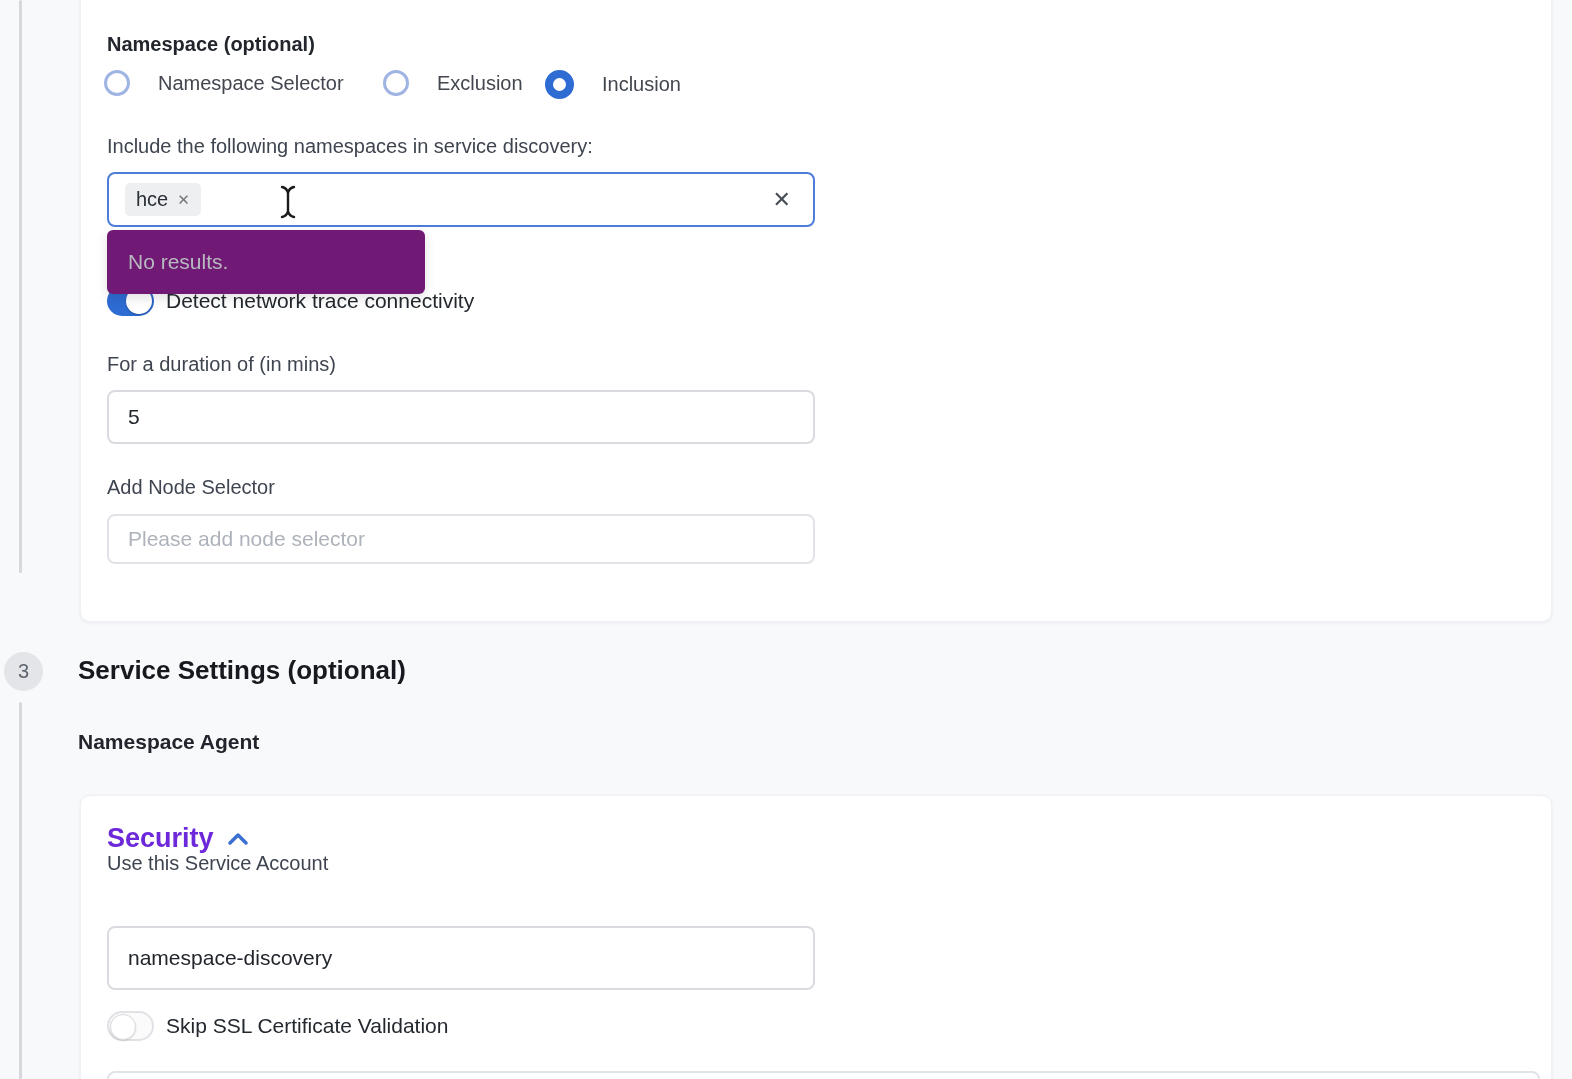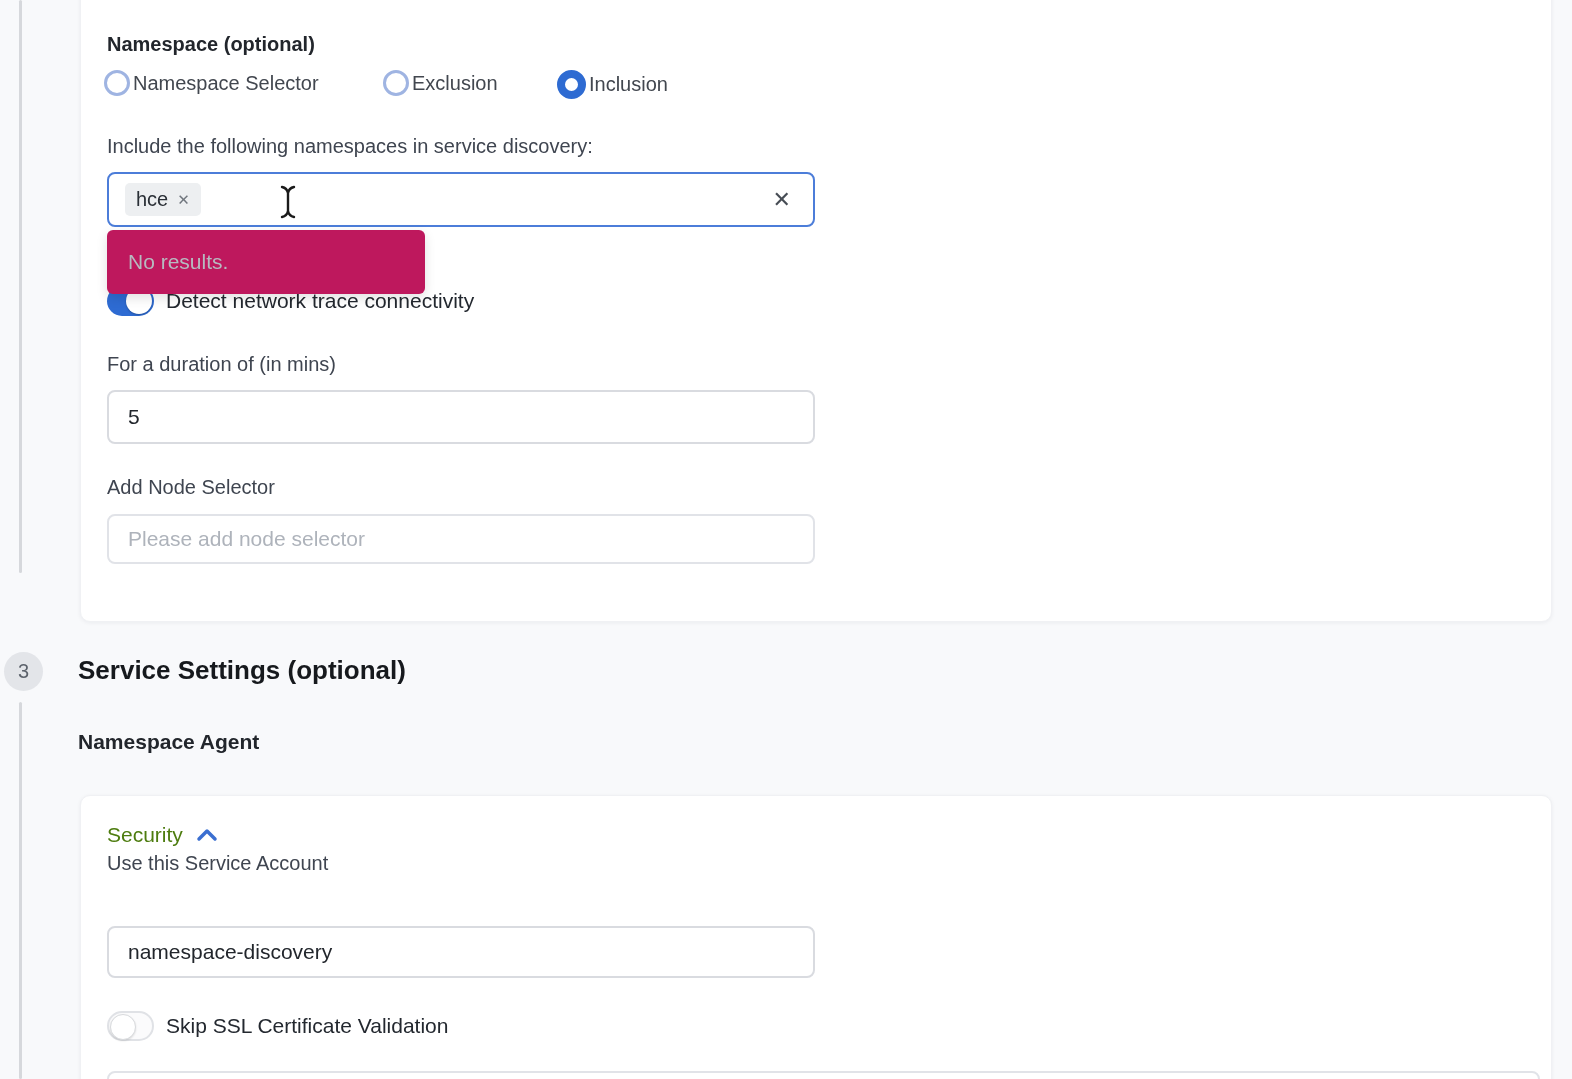--- a/index.html
+++ b/index.html
@@ -18,63 +18,63 @@
   #stepper-line-top { top:0; height:573px; }
   #stepper-line-bottom { top:702px; height:377px; }
   #step3-circle { position:absolute; left:4px; top:652px; width:39px; height:39px;
     border-radius:50%; background:#e3e5e9; color:#5d636c; font-size:20px;
     display:flex; align-items:center; justify-content:center; }
 
   
   .lbl-bold { font-weight:bold; color:#22262c; font-size:20px; }
   .lbl { color:#3f4550; font-size:20px; }
   .h-section { font-weight:bold; color:#16191d; font-size:26px; }
-  .h-sub { font-weight:normal; color:#4d7c0f; font-size:21px; }
+  .h-sub { font-weight:bold; color:#6d28d9; font-size:27px; }
 
   
   .radio-item { position:absolute; top:70px; display:flex; align-items:center; cursor:pointer; }
   .radio-circle { width:26px; height:26px; border-radius:50%; background:#fff;
     border:3px solid #9fb4e2; }
   .radio-circle.selected { border:8px solid #2e6bd2; width:29px; height:29px; }
-  .radio-item span.rlabel { margin-left:3px; color:#42474f; font-size:20px; }
+  .radio-item span.rlabel { margin-left:28px; color:#42474f; font-size:20px; }
 
   
   #namespace-multiselect { position:absolute; left:107px; top:172px; width:708px; height:55px;
     background:#fff; border:2px solid #4c7dd9; border-radius:8px;
     display:flex; align-items:center; padding:0 16px; }
   .chip { background:#edeff1; border-radius:5px; padding:5px 11px; display:flex;
     align-items:center; gap:9px; font-size:20px; color:#2a2f36; }
   .chip .chip-x { color:#70767e; font-size:15px; cursor:pointer; }
   .clear-x { position:absolute; right:22px; top:50%; transform:translateY(-50%);
     color:#474d55; font-size:22px; cursor:pointer; line-height:1; }
   #text-cursor { position:absolute; left:278px; top:184px; }
 
   
   #no-results-dropdown { position:absolute; left:107px; top:230px; width:318px; height:64px;
-    background:#be185d; border-radius:6px; box-shadow:0 4px 12px rgba(0,0,0,0.12);
+    background:#701a75; border-radius:6px; box-shadow:0 4px 12px rgba(0,0,0,0.12);
     display:flex; align-items:center; padding-left:21px; z-index:5; }
   #no-results-dropdown span { color:#b7bac0; font-size:21px; }
 
   
   .toggle { position:absolute; width:47px; height:30px; border-radius:16px; cursor:pointer; }
   .toggle .knob { position:absolute; top:2px; width:26px; height:26px; border-radius:50%; background:#fff; }
   .toggle.on { background:#2e6bd2; }
   .toggle.on .knob { right:2px; box-shadow:0 1px 2px rgba(0,0,0,0.25); }
   .toggle.off { background:#fbfbfc; border:2px solid #e0e2e6; }
   .toggle.off .knob { left:1px; top:1px; border:1px solid #d8dadd; box-shadow:0 1px 2px rgba(0,0,0,0.12); }
   .toggle-label { font-weight:normal; color:#23282f; font-size:21px; }
 
   
   .field { position:absolute; left:107px; width:708px; background:#fff;
     border:2px solid #d9dbe0; border-radius:8px; font-size:21px; color:#22262c;
     padding:0 19px; font-family:"Liberation Sans", sans-serif; }
   .field::placeholder { color:#aeb3bb; opacity:1; }
   #duration-input { top:390px; height:54px; }
   #node-selector-input { top:514px; height:50px; border-color:#e1e3e8; }
-  #service-account-input { top:926px; height:52px; }
+  #service-account-input { top:926px; height:64px; }
   #partial-bottom-field { position:absolute; left:107px; top:1071px; width:1433px; height:30px;
     background:#fff; border:2px solid #e1e3e8; border-radius:8px 8px 0 0; }
 
   .chev { display:inline-block; margin-left:12px; }
 </style>
 </head>
 <body>
 
 <div id="stepper-line-top" class="stepper-line"></div>
 <div id="stepper-line-bottom" class="stepper-line"></div>
@@ -84,21 +84,21 @@
 <div class="abs lbl-bold" style="left:107px; top:33px;text-align:right;">Namespace (optional)</div>
 
 <div class="radio-item" style="left:104px;">
   <span class="radio-circle"></span>
   <span class="rlabel">Namespace Selector</span>
 </div>
 <div class="radio-item" style="left:383px;">
   <span class="radio-circle"></span>
   <span class="rlabel">Exclusion</span>
 </div>
-<div class="radio-item" style="left:557px;">
+<div class="radio-item" style="left:545px;">
   <span class="radio-circle selected"></span>
   <span class="rlabel">Inclusion</span>
 </div>
 
 <div class="abs lbl" style="left:107px; top:135px;">Include the following namespaces in service discovery:</div>
 
 <div id="namespace-multiselect">
   <span class="chip">
     <span>hce</span>
     <span class="chip-x">✕</span>

